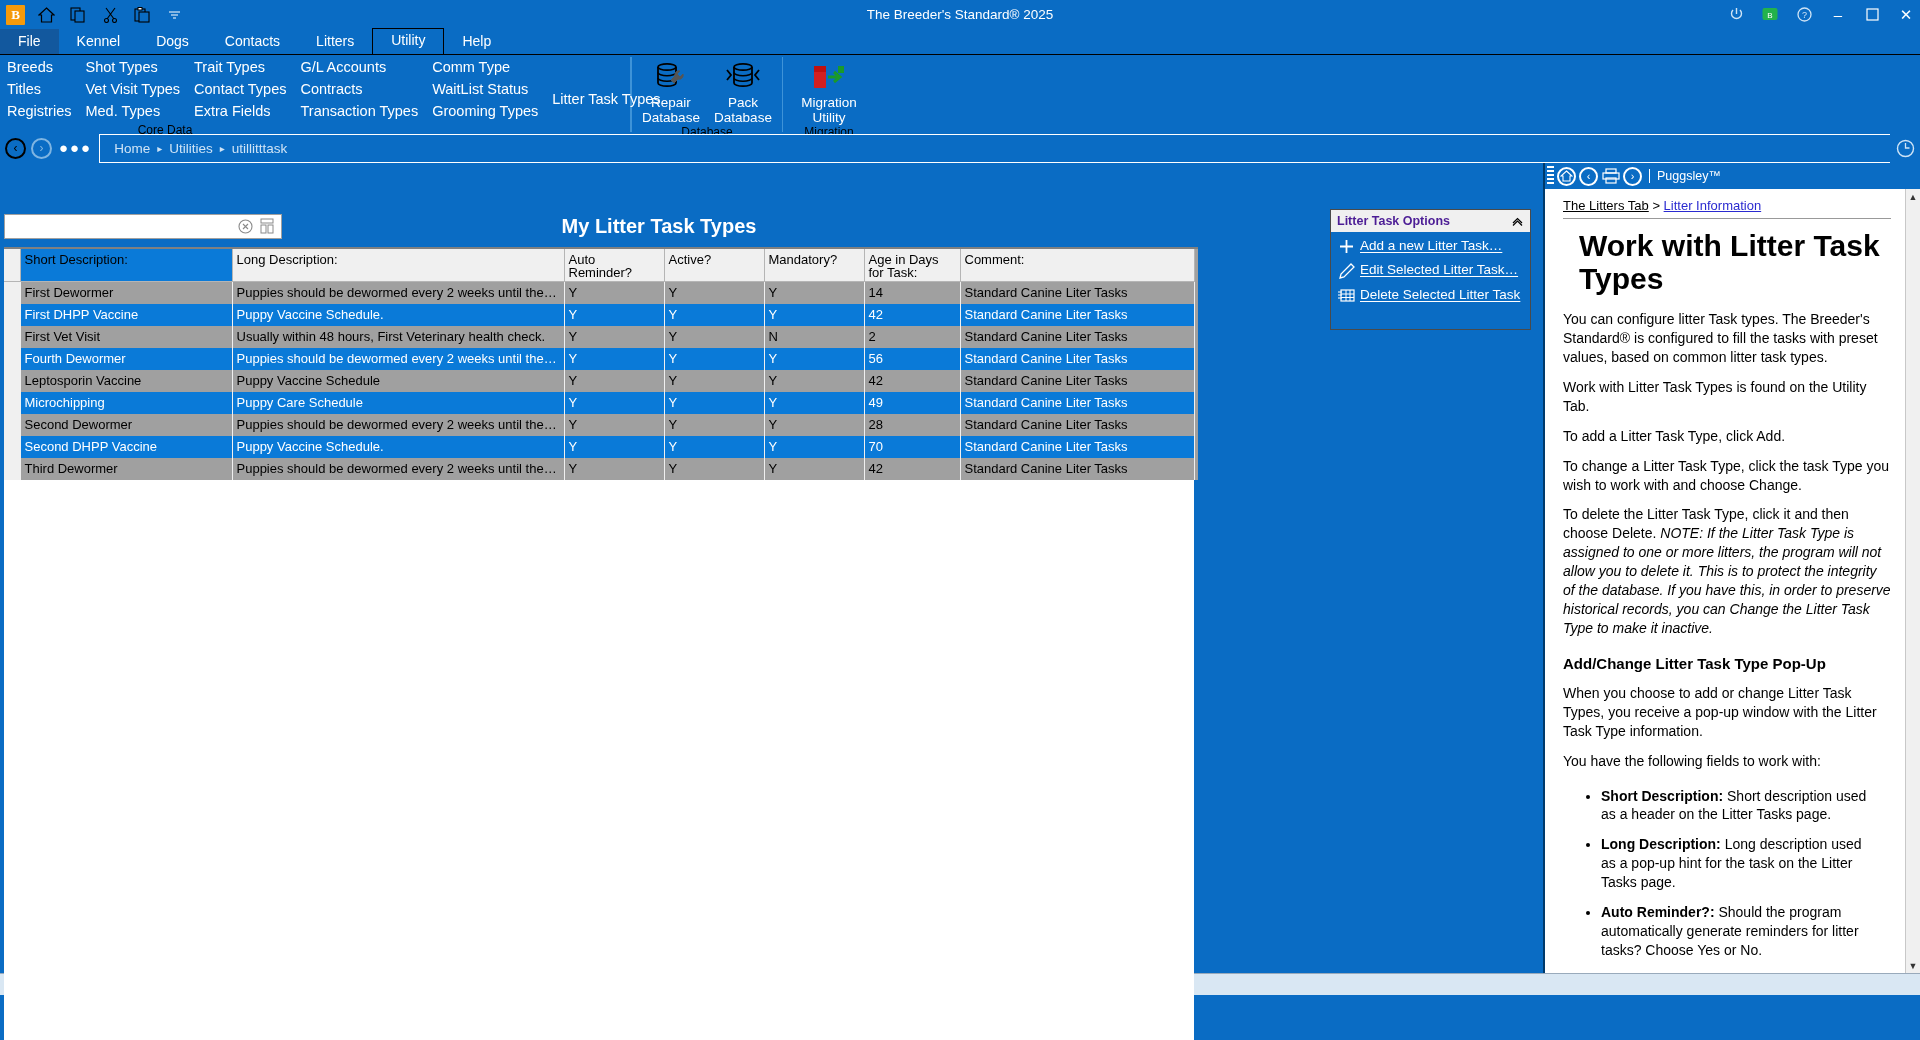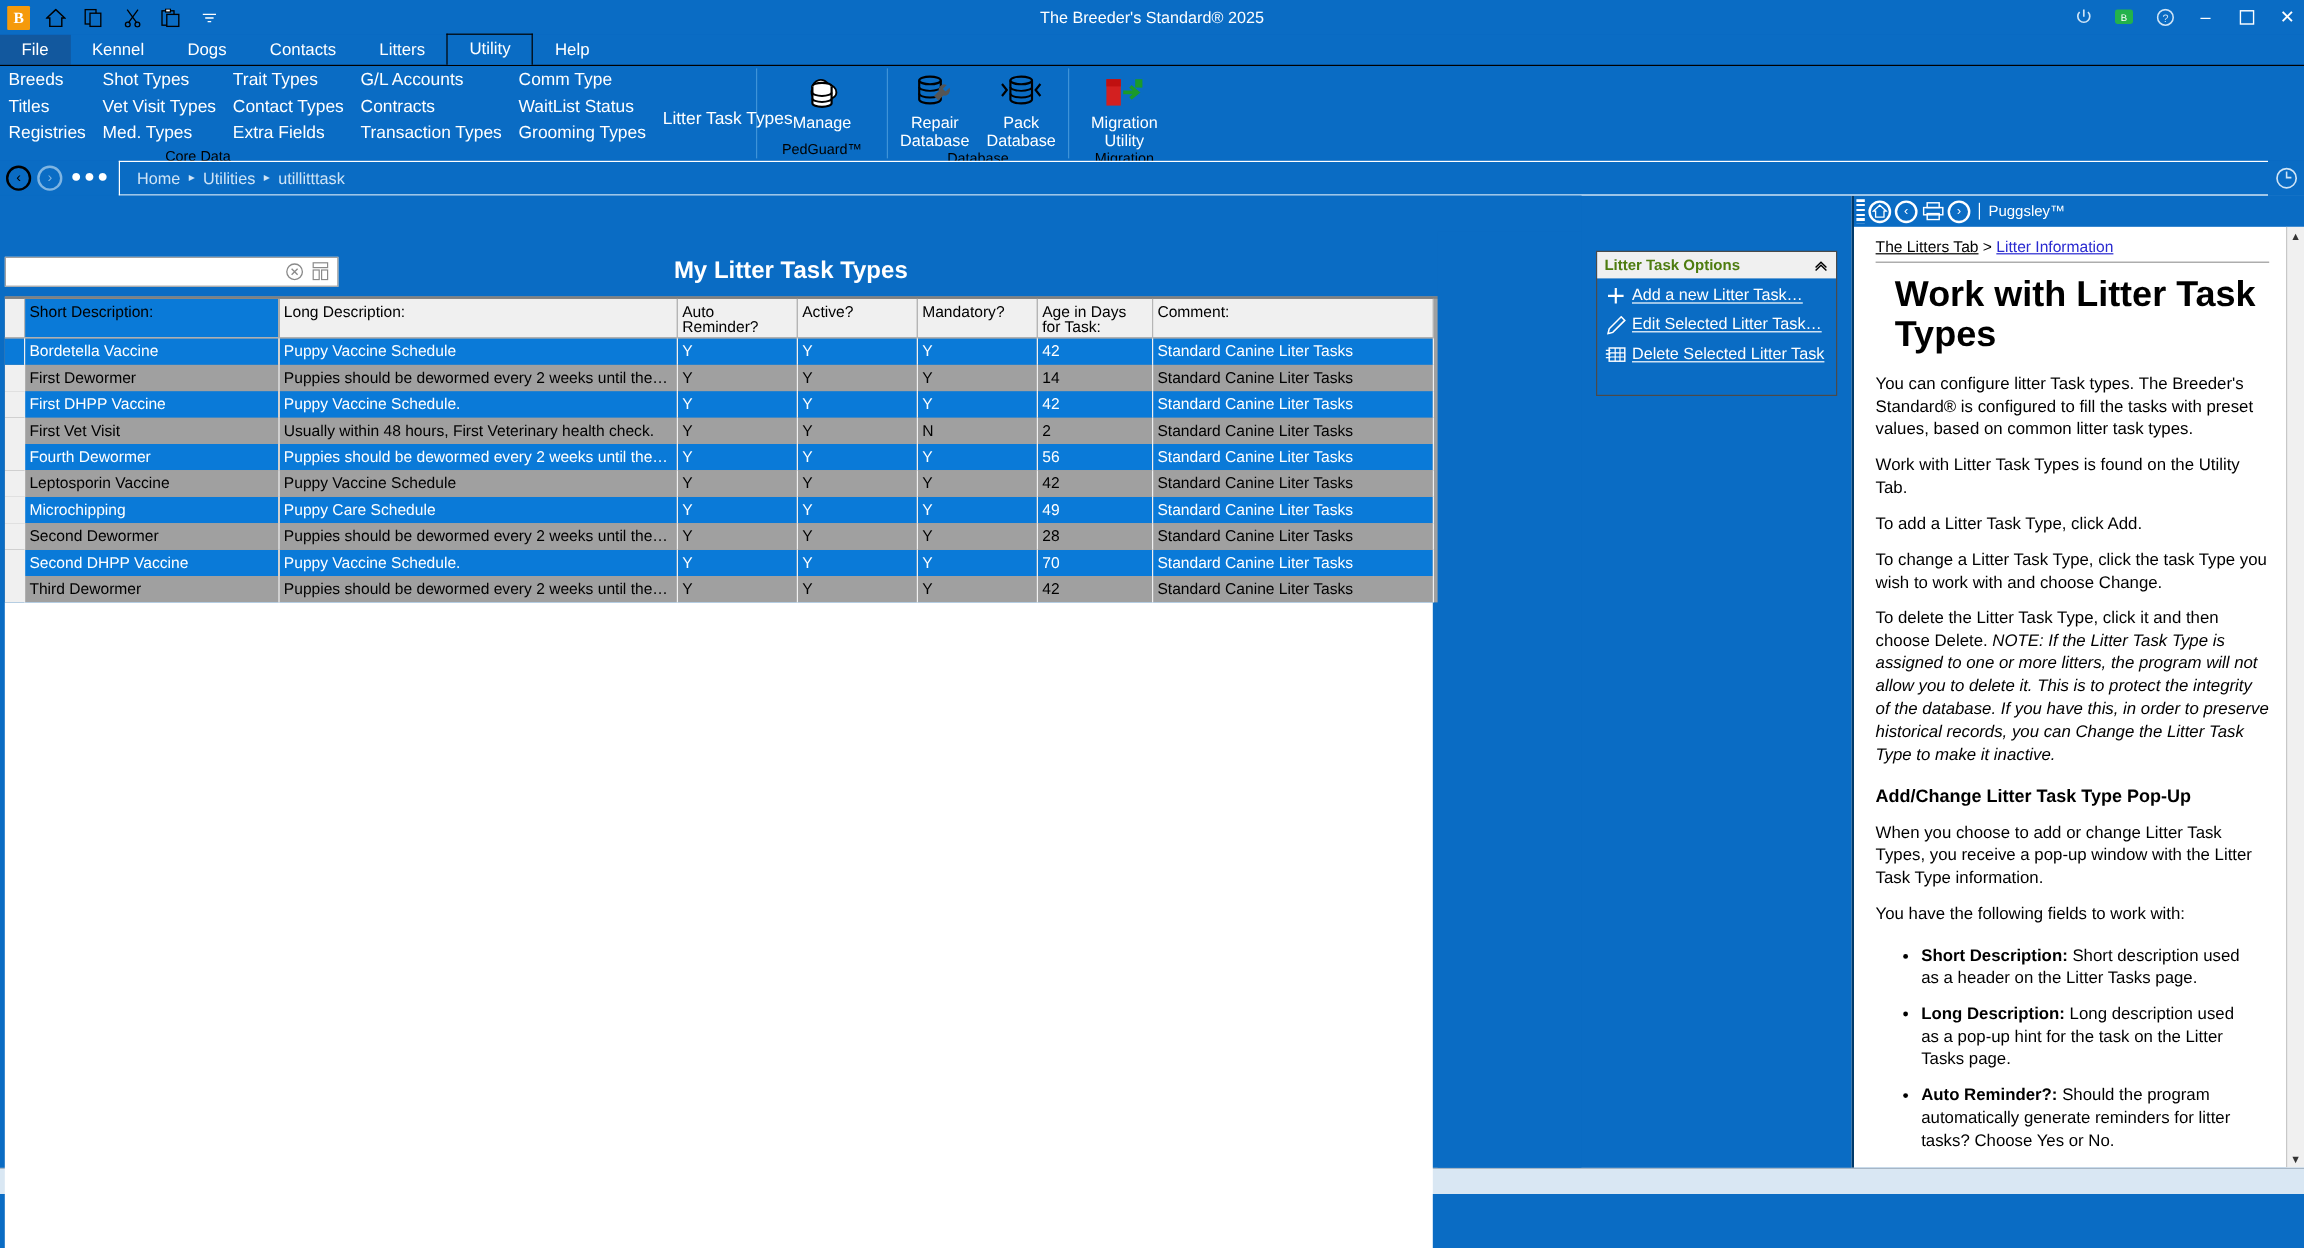--- a/index.html
+++ b/index.html
@@ -119,21 +119,21 @@
   td.gut { background: #f0f0f0 !important; width: 16px; padding: 0; border-right: 1px solid #b5b5b5; }
   td.gut.cur { background: #0a7ad8 !important; }
   #gridfill { background: #fff; height: 626px; width: 1190px; margin: 0 4px; }
   #leftfill { position: absolute; left: 1198px; top: 30px; width: 120px; bottom: 0; background: #0a6cc4; }
 
   
   #optionspane { width: 225px; background: #0a6cc4; padding-top: 46px; }
   #optbox { width: 201px; margin-left: 12px; border: 1px solid #4a4a4a; background: #0a6cc4; }
   #optheader {
     background: #f0f0f0; height: 22px; display: flex; align-items: center;
-    justify-content: space-between; padding: 3px 6px; font-size: 12.5px; font-weight: bold; color: #4d7c0f;
+    justify-content: space-between; padding: 3px 6px; font-size: 12.5px; font-weight: bold; color: #4c1d95;
   }
   .optitem {
     display: flex; align-items: flex-start; gap: 5px; color: #fff; font-size: 13.5px;
     padding: 6px 7px 2px 7px; line-height: 16px;
   }
   .optitem .oicon { width: 17px; flex: 0 0 17px; display: flex; justify-content: center; padding-top: 1px; }
   .optitem .olabel { text-decoration: underline; text-underline-offset: 2px; }
   #optspacer { height: 18px; }
 
   
@@ -286,36 +286,20 @@
       <div class="vsep"></div>
       <div class="rcol" style="justify-content:center">
         <div class="ritem" style="padding-top:22px">Litter Task Types</div>
       </div>
     </div>
     <div class="gcaption" style="padding-right:300px">Core Data</div>
   </div>
 
   <div class="vsep" style="background:#3e93d8; margin:2px 0 2px 0;"></div>
 
-  <div class="rgroup" style="width:108px">
-    <div class="gbody" style="justify-content:center">
-      <div class="bigbtn">
-        <div class="bicon">
-          <svg width="40" height="34" viewBox="0 0 40 34">
-            <path d="M12 14 a7 7 0 0 1 13.5-3 a6 6 0 0 1 6.5 6 a5 5 0 0 1-5 5 H14 a6 6 0 0 1-2-8 z" fill="#fff" stroke="#000" stroke-width="1.6"></path>
-            <ellipse cx="20" cy="12" rx="8" ry="3" fill="#fff" stroke="#000" stroke-width="1.8"></ellipse>
-            <path d="M12 12 v14 a8 3 0 0 0 16 0 V12" fill="#fff" stroke="#000" stroke-width="1.8"></path>
-            <path d="M12 17 a8 3 0 0 0 16 0 M12 22 a8 3 0 0 0 16 0" fill="none" stroke="#000" stroke-width="1.6"></path>
-          </svg>
-        </div>
-        <div>Manage</div>
-      </div>
-    </div>
-    <div class="gcaption">PedGuard™</div>
-  </div>
 
   <div class="vsep" style="background:#3e93d8; margin:2px 0 2px 0;"></div>
 
   <div class="rgroup" style="width:150px">
     <div class="gbody" style="justify-content:center">
       <div class="bigbtn" style="width:72px">
         <div class="bicon">
           <svg width="38" height="32" viewBox="0 0 38 32">
             <ellipse cx="15" cy="6" rx="9" ry="3.2" fill="none" stroke="#000" stroke-width="1.8"></ellipse>
             <path d="M6 6 v16 a9 3.2 0 0 0 18 0 V6" fill="none" stroke="#000" stroke-width="1.8"></path>
@@ -426,30 +410,20 @@
             <th style="white-space:pre-line">Auto
 Reminder?</th>
             <th>Active?</th>
             <th>Mandatory?</th>
             <th style="white-space:pre-line">Age in Days
 for Task:</th>
             <th>Comment:</th>
           </tr>
         </thead>
         <tbody id="grid-body">
-            <tr class="r-odd">
-              <td class="gut cur"></td>
-              <td>Bordetella Vaccine</td>
-              <td>Puppy Vaccine Schedule</td>
-              <td>Y</td>
-              <td>Y</td>
-              <td>Y</td>
-              <td>42</td>
-              <td>Standard Canine Liter Tasks</td>
-            </tr>
             <tr class="r-even">
               <td class="gut"></td>
               <td>First Dewormer</td>
               <td>Puppies should be dewormed every 2 weeks until they ar…</td>
               <td>Y</td>
               <td>Y</td>
               <td>Y</td>
               <td>14</td>
               <td>Standard Canine Liter Tasks</td>
             </tr>

